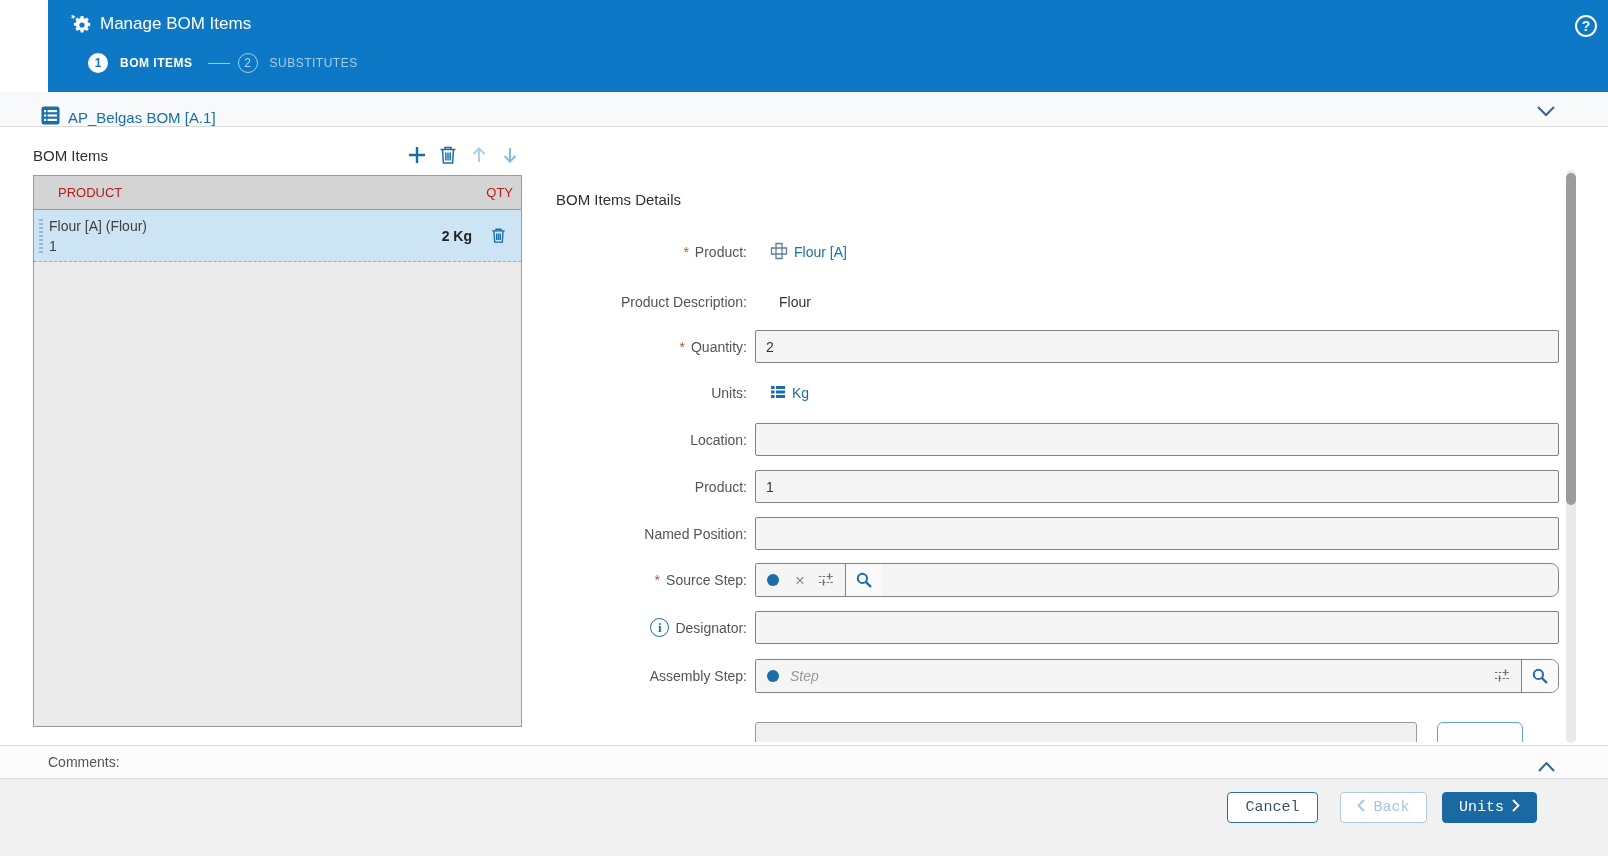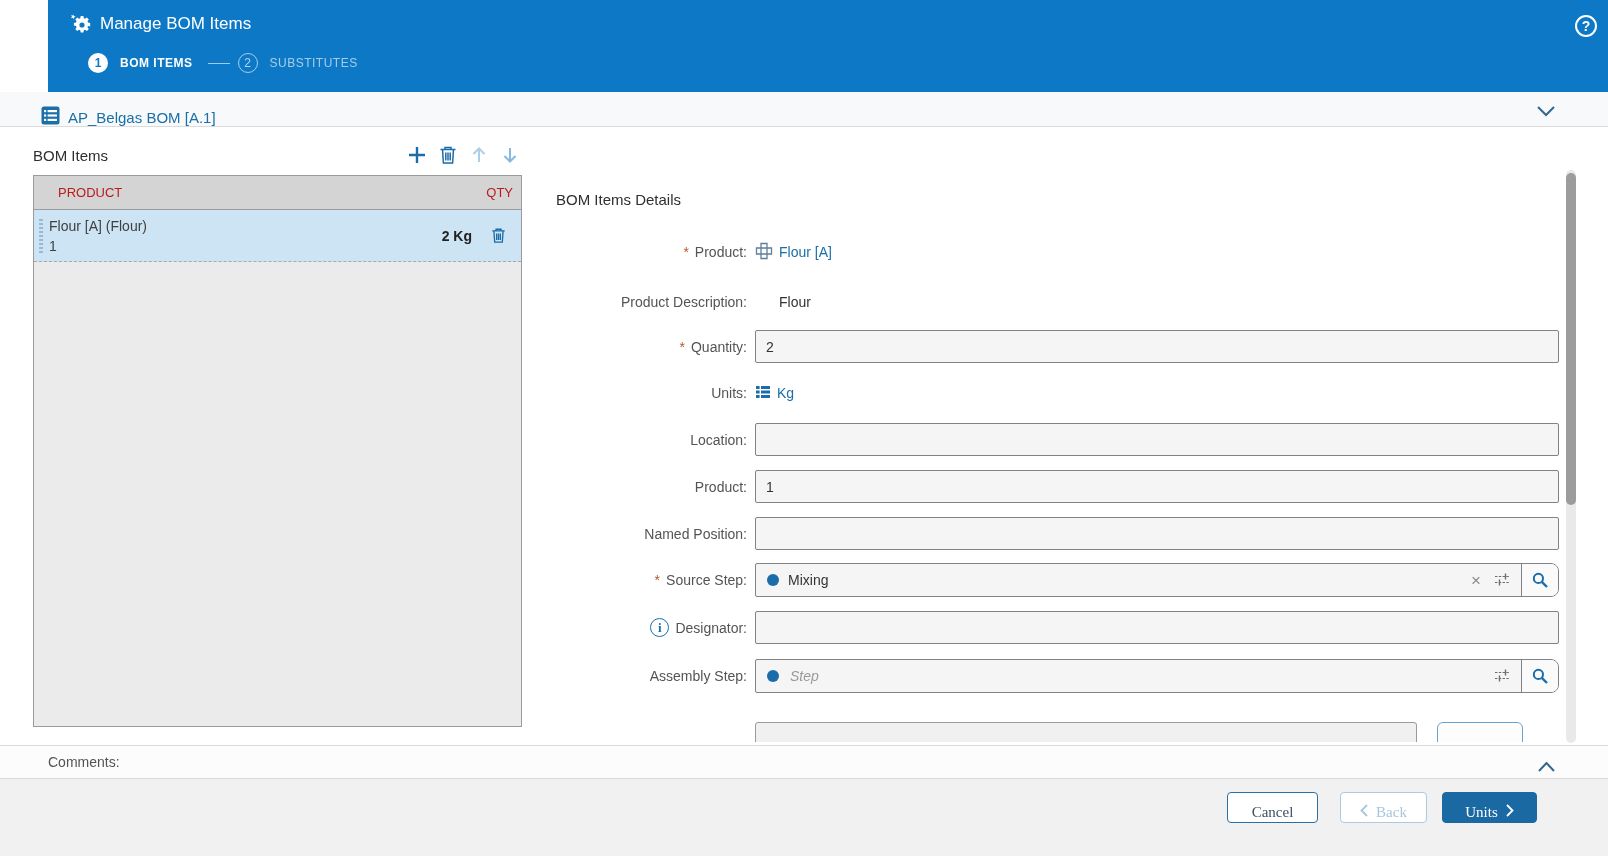--- a/index.html
+++ b/index.html
@@ -56,21 +56,21 @@
   .row-del { background:none; border:none; padding:0; margin-right:13px; cursor:pointer;
     width:20px; height:20px; display:flex; align-items:center; justify-content:center; }
 
   
   .details-title { position:absolute; left:556px; top:191px; font-size:15px; color:#2f2f2f; }
   .frow { position:absolute; left:547px; display:flex; align-items:center; gap:8px; }
   .flabel { width:200px; text-align:right; color:#545454; font-size:14px; display:flex;
     justify-content:flex-end; align-items:center; gap:6px; flex:none; }
   .req { color:#b35a28; }
   .fvalue { font-size:14px; color:#333; display:flex; align-items:center; gap:6px; }
-  .flink { color:#1a6fa8; cursor:pointer; display:inline-flex; align-items:center; gap:6px; font-size:14px; }
+  .flink { color:#1a6fa8; cursor:pointer; display:inline-flex; align-items:center; gap:6px; font-size:14px;margin-left:15px; }
   .finput { width:804px; height:33px; background:#f5f5f5; border:1px solid #828282; border-radius:2px;
     font-family:"Liberation Sans",sans-serif; font-size:14px; color:#333; padding:0 10px; }
   .composite { width:804px; height:34px; background:#f5f5f5; border:1px solid #828282;
     border-radius:2px 8px 8px 2px; display:flex; align-items:center; overflow:hidden; }
   .type-dot { width:12px; height:12px; border-radius:50%; background:#1b6ca8; margin:0 9px 0 11px; flex:none; }
   .cval { flex:1; font-size:14px; color:#333; }
   .cinput { flex:1; border:none; background:transparent; font-family:"Liberation Sans",sans-serif;
     font-size:14px; color:#333; outline:none; }
   .cinput::placeholder { color:#9a9a9a; font-style:italic; }
   .clear-btn { background:none; border:none; color:#8a8a8a; font-size:17px; line-height:1;
@@ -96,22 +96,22 @@
     border-radius:5px; cursor:grab; }
 
   
   .comments-bar { position:absolute; left:0; top:745px; width:1608px; height:34px; background:#fcfcfc;
     border-top:1px solid #d9d9d9; border-bottom:1px solid #d9d9d9; }
   .comments-label { position:absolute; left:48px; top:8px; font-size:14px; color:#545454; }
   .comments-chevron { position:absolute; left:1538px; top:12px; cursor:pointer; }
 
   
   .footer { position:absolute; left:0; top:779px; width:1608px; height:77px; background:#f1f1f1; }
-  .btn { position:absolute; top:13px; height:31px; border-radius:4px; font-family:Liberation Serif, serif;
-    font-size:15px; display:flex; align-items:flex-end; justify-content:center; gap:8px; cursor:pointer; }
+  .btn { position:absolute; top:13px; height:31px; border-radius:4px; font-family:Liberation Mono, monospace;
+    font-size:15px; display:flex; align-items:center; justify-content:center; gap:8px; cursor:pointer; }
   .btn-cancel { left:1227px; width:91px; background:#fff; border:1px solid #2a6fa8; color:#3d5166; }
   .btn-back { left:1340px; width:87px; background:#fff; border:1px solid #abcbe1; color:#a6c6de; cursor:default; }
   .btn-next { left:1442px; width:95px; background:#1a69a2; border:1px solid #1a69a2; color:#fff; }
 </style>
 </head>
 <body>
 
 <div id="app">
 
   <div class="header">
@@ -266,21 +266,20 @@
     <input class="finput" value="" style="">
   </div>
 
   <div class="frow" style="top:563px; height:34px;">
     <div class="flabel">
       <span class="req">*</span>
       <span>Source Step:</span>
     </div>
     <div class="composite">
       <span class="type-dot"></span>
-      <span class="cval">Mixing</span>
       <button class="clear-btn">×</button>
       <button class="sliders-btn">
         <svg width="17" height="16" viewBox="0 0 17 16">
           <path d="M1 4.5h15M1 10.5h15" stroke="#6d6d6d" stroke-width="1.2" stroke-dasharray="2.4 1.4"></path>
           <path d="M11.5 1.5v6M5.5 7.5v6" stroke="#6d6d6d" stroke-width="1.4"></path>
         </svg>
       </button>
       <button class="search-seg">
         <svg width="18" height="18" viewBox="0 0 18 18">
             <circle cx="7.4" cy="7.4" r="4.6" stroke="#1b6ca8" stroke-width="2" fill="none"></circle>

